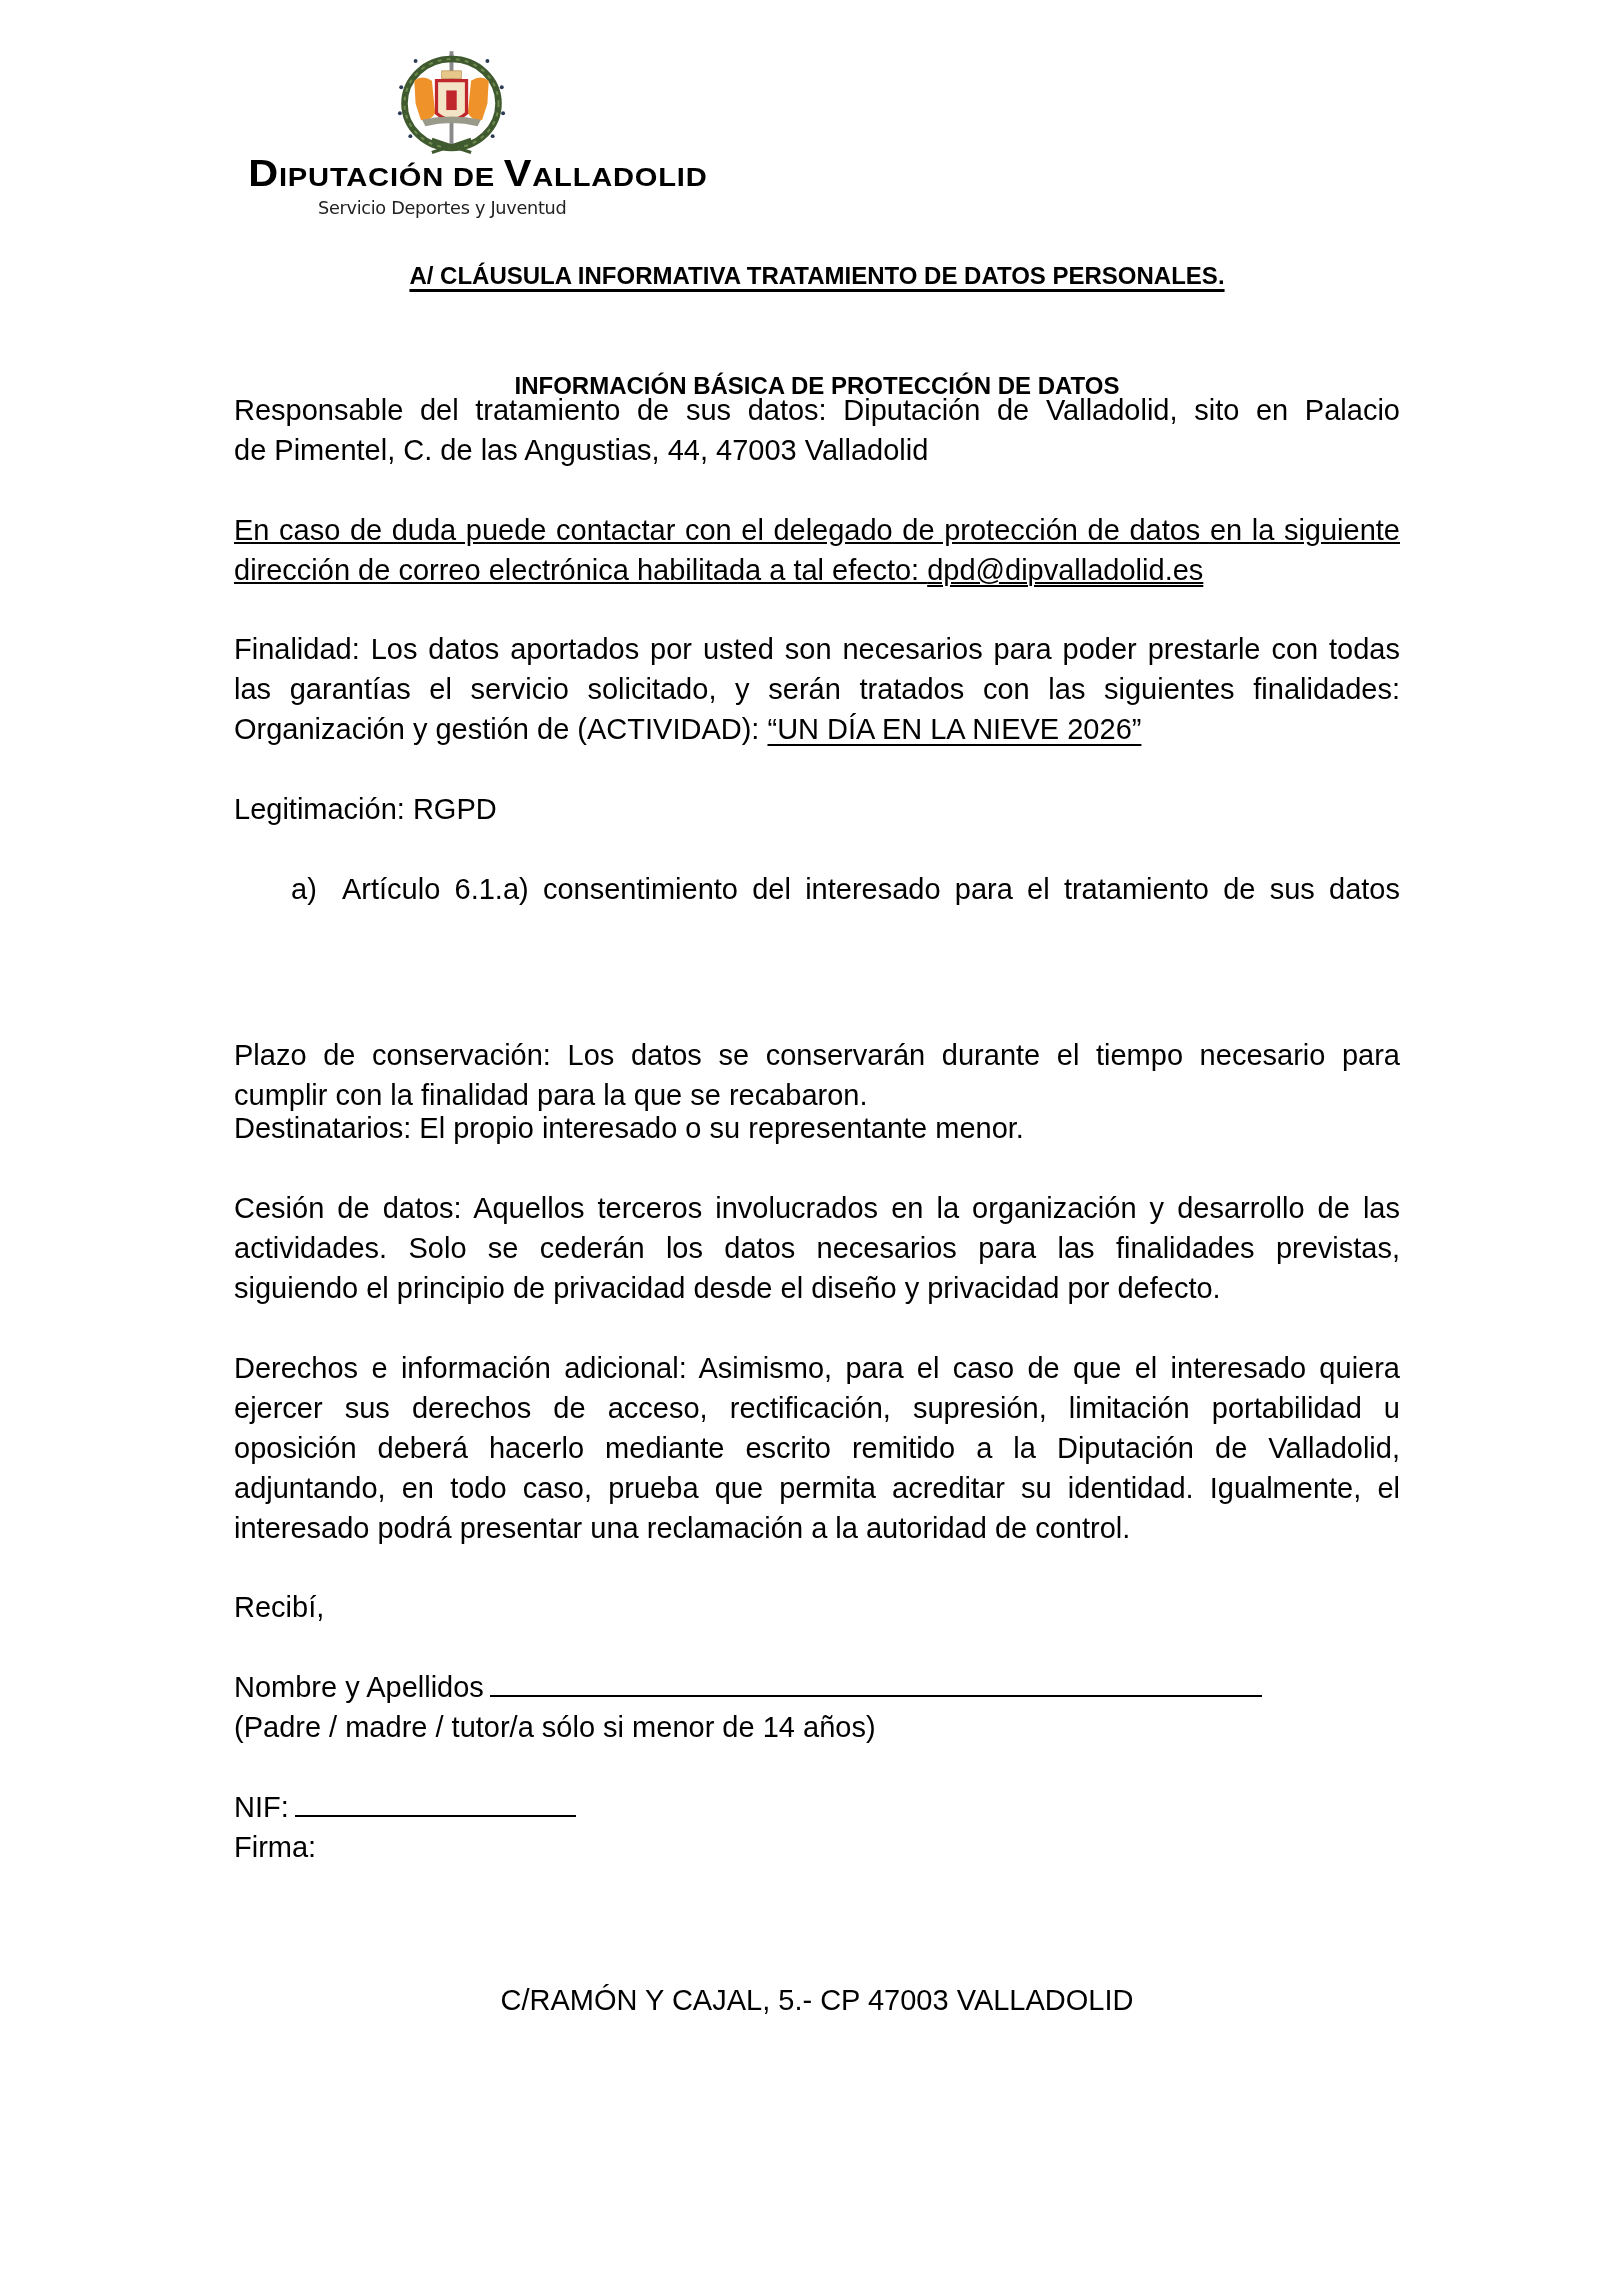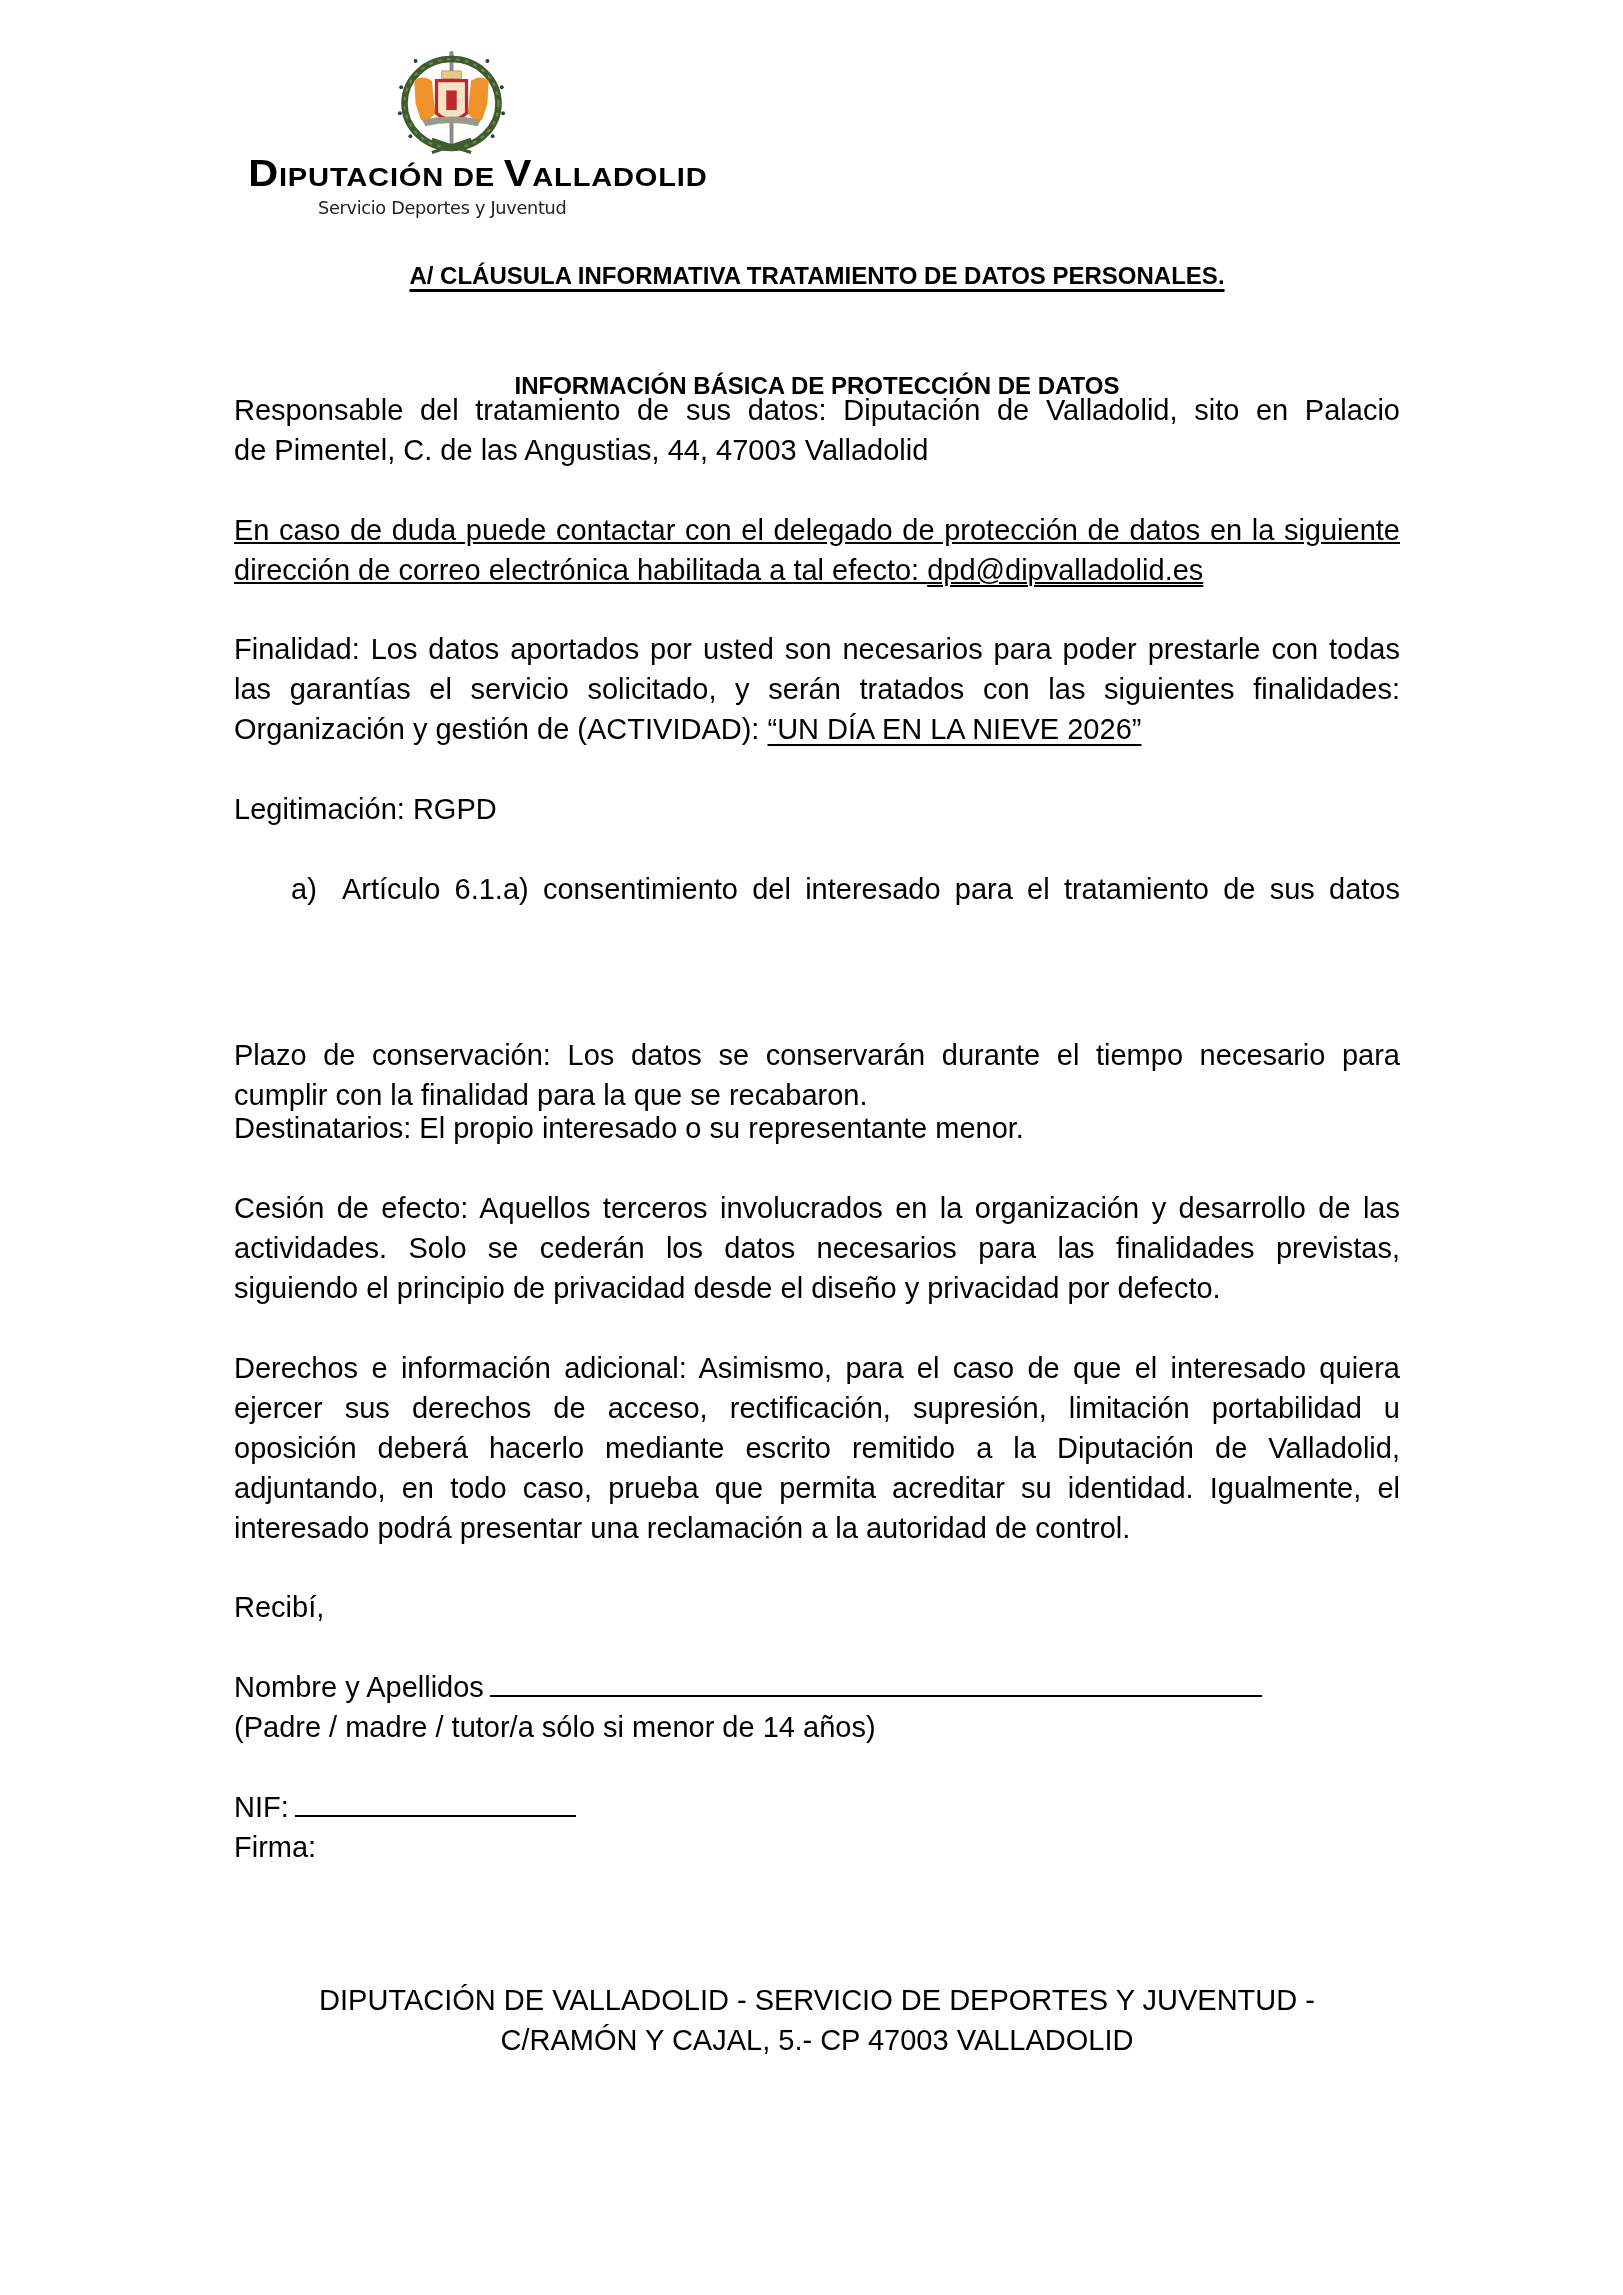--- a/index.html
+++ b/index.html
@@ -115,21 +115,21 @@
   <div class="block" style="top:988px;margin-top:47px;">
     <span class="line just"><span class="b">Plazo de conservación:</span><span> Los datos se conservarán durante el tiempo necesario para</span></span>
     <span class="line">cumplir con la finalidad para la que se recabaron.</span>
   </div>
 
   <div class="block" style="top:1108px;">
     <span class="line"><span class="b">Destinatarios:</span><span> El propio interesado o su representante menor.</span></span>
   </div>
 
   <div class="block" style="top:1188px;">
-    <span class="line just"><span class="b">Cesión de efecto:</span><span> Aquellos terceros involucrados en la organización y desarrollo de las</span></span>
+    <span class="line just"><span class="b">Cesión de datos:</span><span> Aquellos terceros involucrados en la organización y desarrollo de las</span></span>
     <span class="line just">actividades. Solo se cederán los datos necesarios para las finalidades previstas,</span>
     <span class="line">siguiendo el principio de privacidad desde el diseño y privacidad por defecto.</span>
   </div>
 
   <div class="block" style="top:1348px;">
     <span class="line just"><span class="b">Derechos e información adicional:</span><span> Asimismo, para el caso de que el interesado quiera</span></span>
     <span class="line just">ejercer sus derechos de acceso, rectificación, supresión, limitación portabilidad u</span>
     <span class="line just">oposición deberá hacerlo mediante escrito remitido a la Diputación de Valladolid,</span>
     <span class="line just">adjuntando, en todo caso, prueba que permita acreditar su identidad. Igualmente, el</span>
     <span class="line">interesado podrá presentar una reclamación a la autoridad de control.</span>
@@ -141,18 +141,17 @@
   <div class="block" style="top:1667px;">
     <span class="line"><span>Nombre y Apellidos</span><span class="blank-line" style="width:772px;"></span></span>
     <span class="line">(Padre / madre / tutor/a sólo si menor de 14 años)</span>
   </div>
   <div class="block" style="top:1787px;">
     <span class="line"><span>NIF:</span><span class="blank-line" style="width:281px;"></span></span>
     <span class="line">Firma:</span>
   </div>
 
   <div class="footer" style="top:1980px;">
-    <div>DIPUTACIÓN DE VALLADOLID - SERVICIO DE DEPORTES Y JUVENTUD -</div>
     <div>C/RAMÓN Y CAJAL, 5.- CP 47003 VALLADOLID</div>
   </div>
 
 </div>
 
 
 </body></html>

